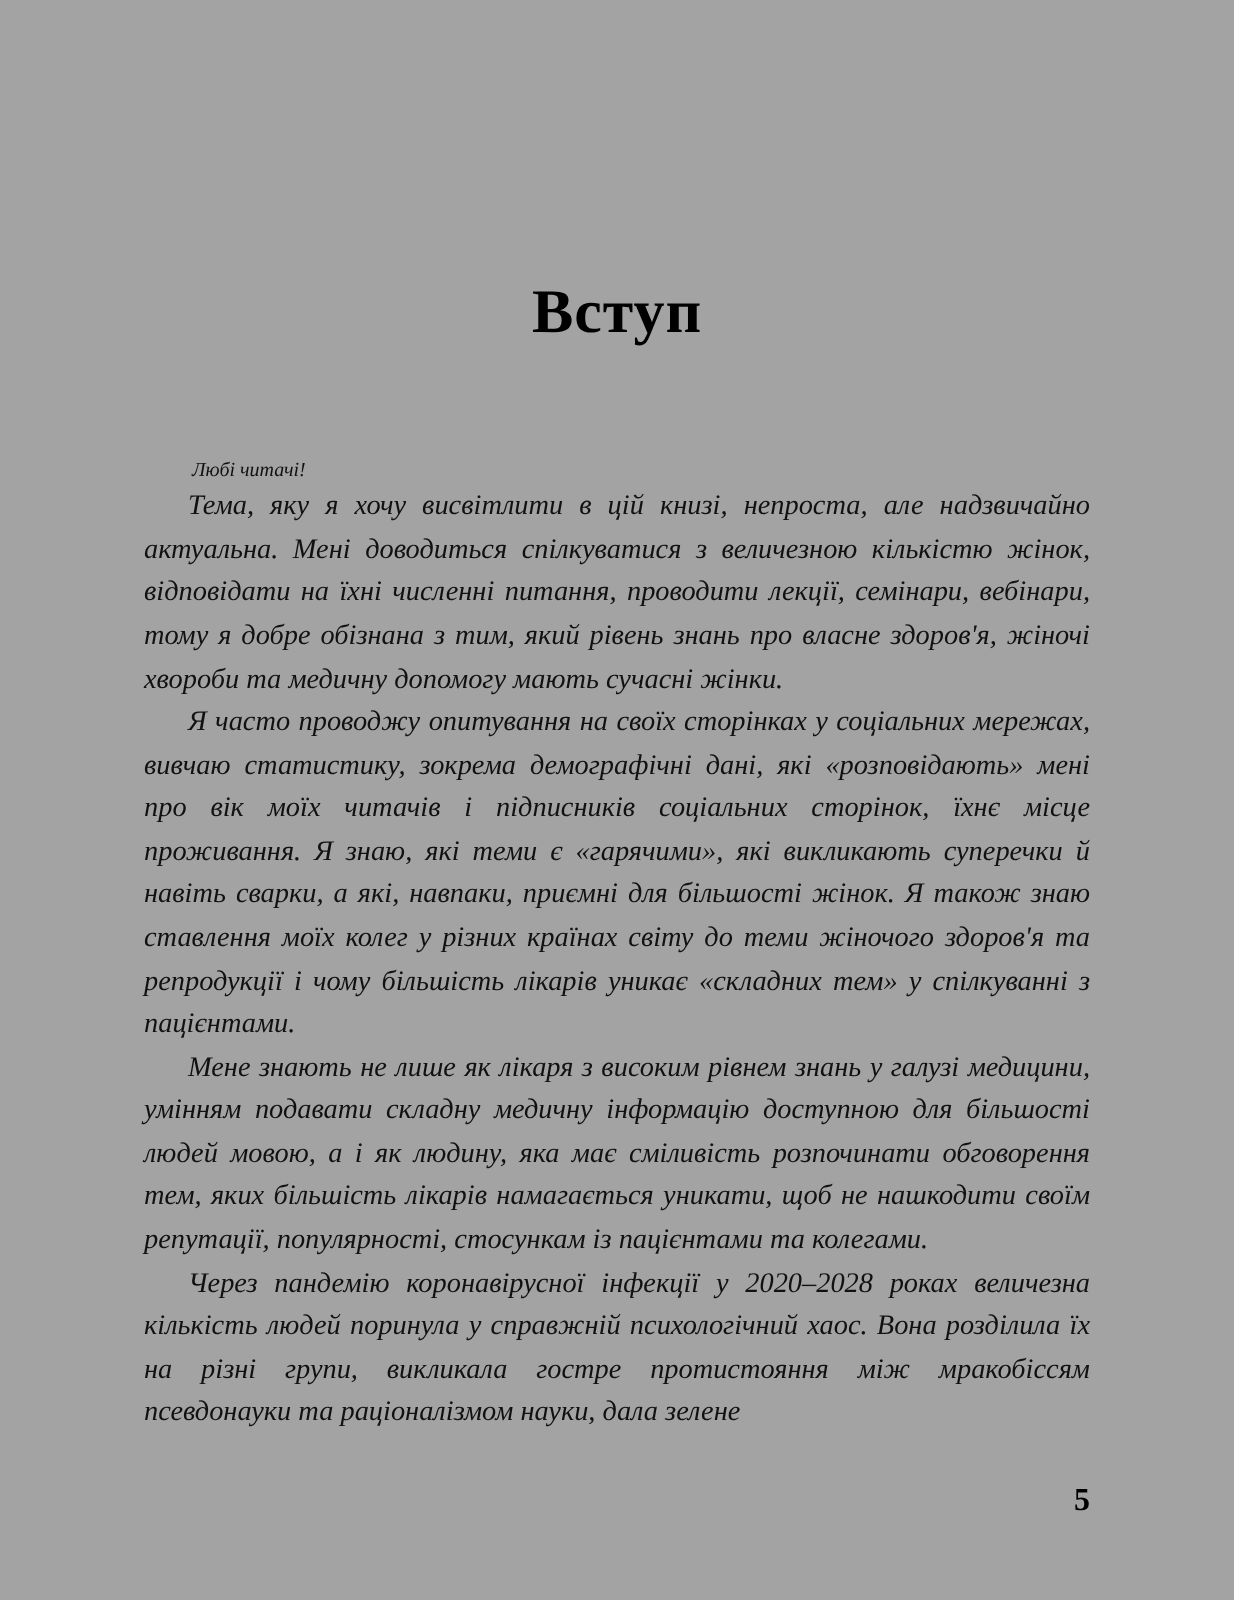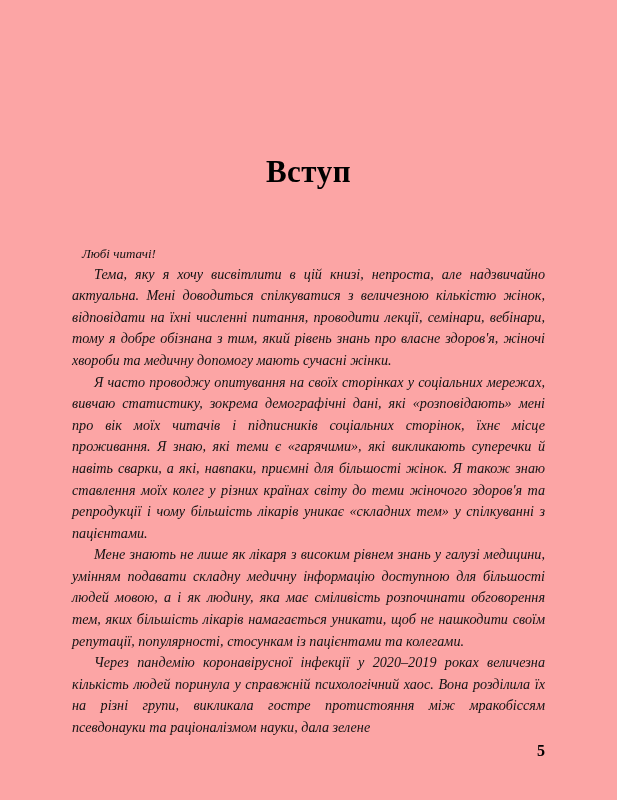--- a/index.html
+++ b/index.html
@@ -12,40 +12,40 @@
     height: 800px;
     font-family: "Liberation Serif", serif;
     color: #111111;
     overflow: hidden;
   }
   .page {
     position: relative;
     width: 617px;
     height: 800px;
     box-sizing: border-box;
-    padding: 16px 72px;
-    background: #fca5a5;
+    padding: 0 72px;
+    background: #a3a3a3;
   }
   .chapter-title {
     margin: 0;
     padding-top: 138px;
     text-align: center;
     font-size: 31px;
     font-weight: 700;
     letter-spacing: 0.5px;
     color: #000000;
   }
   .body-block {
     margin-top: 54px;
   }
   .salutation {
     font-style: italic;
-    font-size: 13px;
+    font-size: 10px;
     line-height: 1.52;
-    margin: 0 0 0 10px;
+    margin: 0 0 0 24px;
     color: #111111;
   }
   p.para {
     margin: 0;
     text-align: justify;
     text-justify: inter-word;
     text-indent: 22px;
     font-size: 14.2px;
     line-height: 1.52;
     color: #111111;
@@ -70,18 +70,18 @@
 
   <div class="body-block">
     <p class="salutation">Любі читачі!</p>
 
     <p class="para">Тема, яку я хочу висвітлити в цій книзі, непроста, але надзвичайно актуальна. Мені доводиться спілкуватися з величезною кількістю жінок, відповідати на їхні численні питання, проводити лекції, семінари, вебінари, тому я добре обізнана з тим, який рівень знань про власне здоров'я, жіночі хвороби та медичну допомогу мають сучасні жінки.</p>
 
     <p class="para">Я часто проводжу опитування на своїх сторінках у соціальних мережах, вивчаю статистику, зокрема демографічні дані, які «розповідають» мені про вік моїх читачів і підписників соціальних сторінок, їхнє місце проживання. Я знаю, які теми є «гарячими», які викликають суперечки й навіть сварки, а які, навпаки, приємні для більшості жінок. Я також знаю ставлення моїх колег у різних країнах світу до теми жіночого здоров'я та репродукції і чому більшість лікарів уникає «складних тем» у спілкуванні з пацієнтами.</p>
 
     <p class="para">Мене знають не лише як лікаря з високим рівнем знань у галузі медицини, умінням подавати складну медичну інформацію доступною для більшості людей мовою, а і як людину, яка має сміливість розпочинати обговорення тем, яких більшість лікарів намагається уникати, щоб не нашкодити своїм репутації, популярності, стосункам із пацієнтами та колегами.</p>
 
-    <p class="para">Через пандемію коронавірусної інфекції у 2020–2019 роках величезна кількість людей поринула у справжній психологічний хаос. Вона розділила їх на різні групи, викликала гостре протистояння між мракобіссям псевдонауки та раціоналізмом науки, дала зелене</p>
+    <p class="para">Через пандемію коронавірусної інфекції у 2020–2028 роках величезна кількість людей поринула у справжній психологічний хаос. Вона розділила їх на різні групи, викликала гостре протистояння між мракобіссям псевдонауки та раціоналізмом науки, дала зелене</p>
   </div>
 
   <div class="page-number">5</div>
 
 </div>
 
 </body></html>

